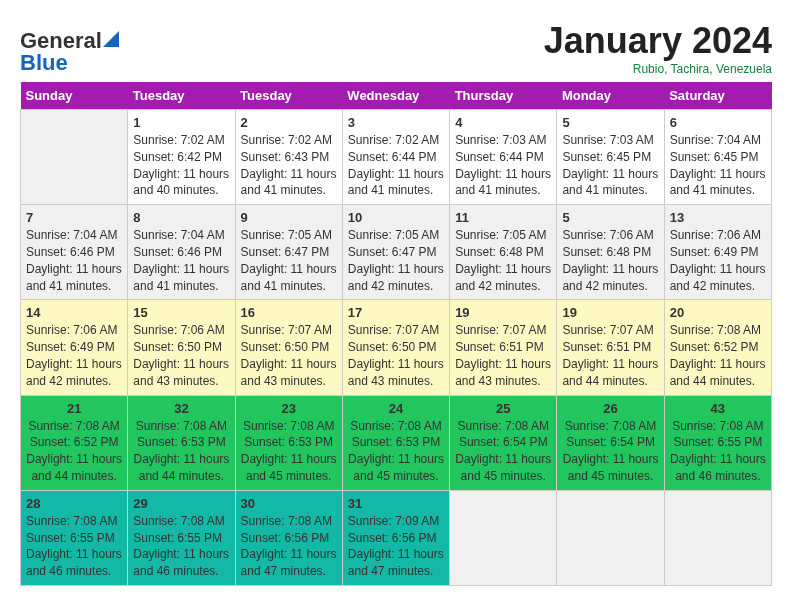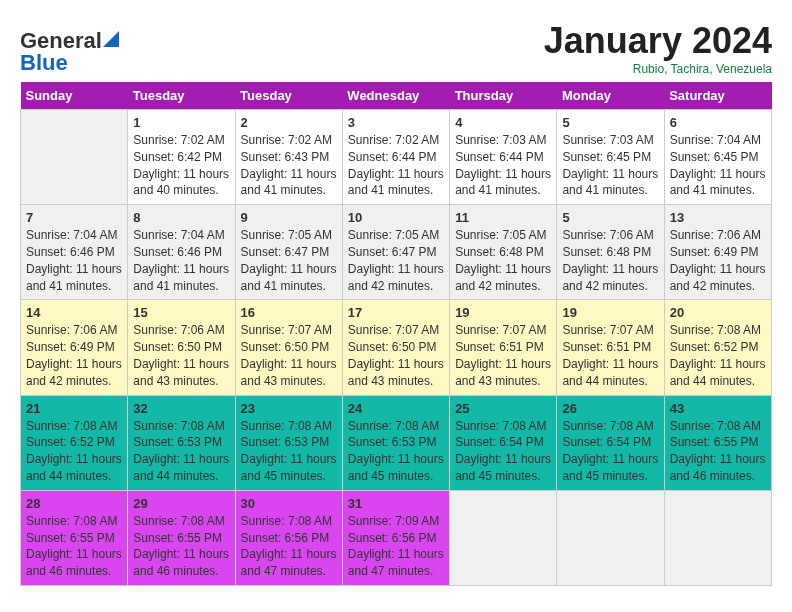--- a/index.html
+++ b/index.html
@@ -72,22 +72,22 @@
     }
     .day-info {
       font-size: 12px;
       line-height: 1.4;
       color: #333;
     }
     
     tbody tr:nth-child(1) td { background: #fff; }
     tbody tr:nth-child(2) td { background: #f0f0f0; }
     tbody tr:nth-child(3) td { background: #fef9c3; }
-    tbody tr:nth-child(4) td { background: #14b8a6; }
-    tbody tr:nth-child(5) td { background: #d946ef; }
+    tbody tr:nth-child(4) td { background: #22c55e; text-align: center; }
+    tbody tr:nth-child(5) td { background: #14b8a6; }
     tbody tr:nth-child(6) td { background: #f0f0f0; }
   </style>
 </head>
 <body>
 
 <div class="header">
   <div class="logo">
     <div class="logo-line">
       <span style="font-size:22px;font-weight:bold;color:#333;">General</span>
       <svg width="16" height="16" viewBox="0 0 16 16" style="margin-left:1px;margin-top:-4px;">

